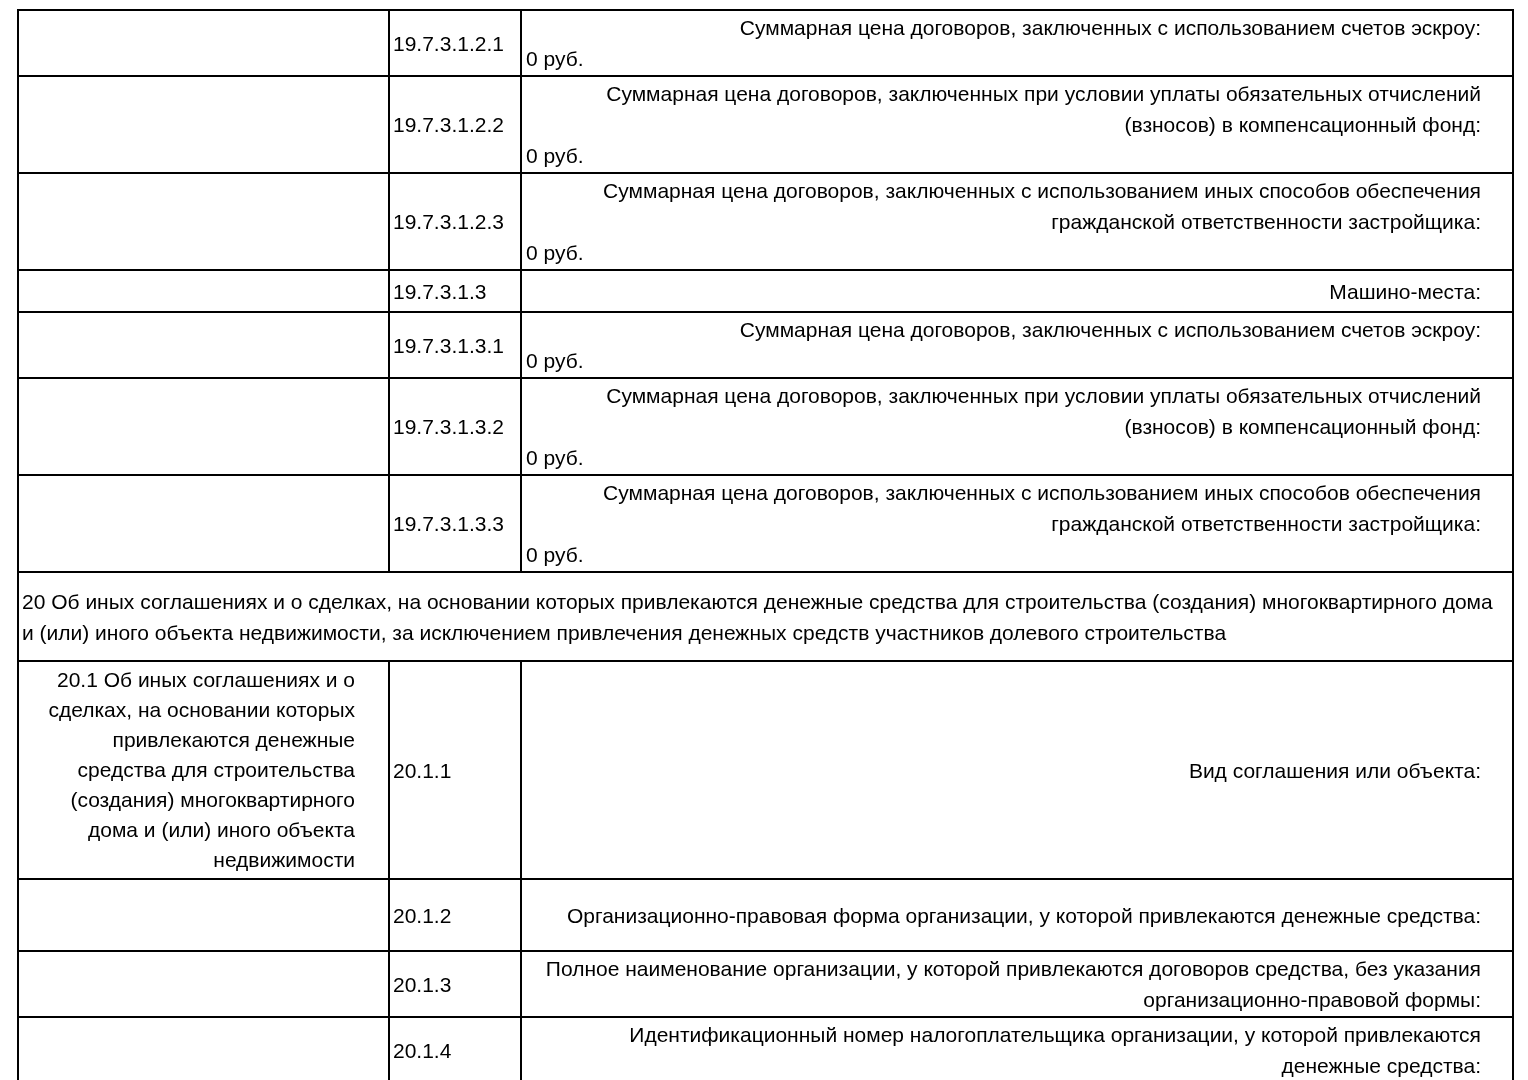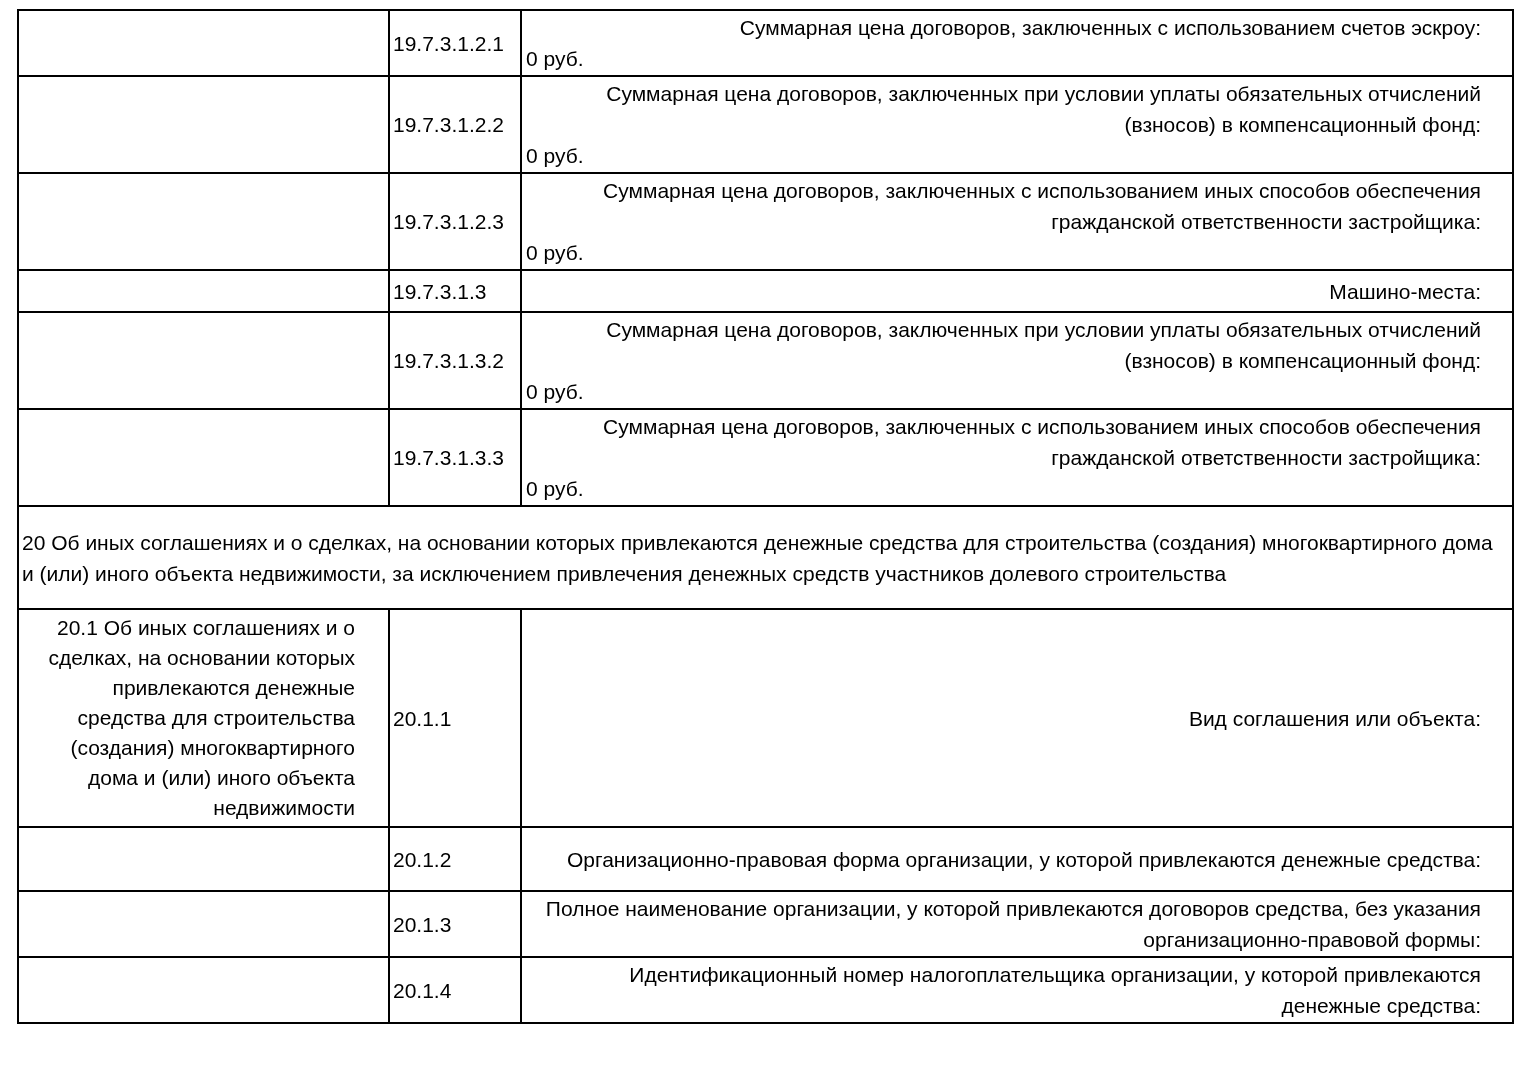--- a/index.html
+++ b/index.html
@@ -71,54 +71,62 @@
     </tr>
 
     <tr style="height:42px">
       <td class="group"></td>
       <td class="code">19.7.3.1.3</td>
       <td class="desc">
         <div class="lbl">Машино-места:</div>
       </td>
     </tr>
 
+    <tr style="height:63px">
+      <td class="group"></td>
+      <td class="code">19.7.3.1.3.1</td>
+      <td class="desc">
+        <div class="lbl">Суммарная цена договоров, заключенных с использованием счетов эскроу:</div>
+        <div class="val">0 руб.</div>
+      </td>
+    </tr>
 
     <tr style="height:94px">
       <td class="group"></td>
       <td class="code">19.7.3.1.3.2</td>
       <td class="desc">
         <div class="lbl">Суммарная цена договоров, заключенных при условии уплаты обязательных отчислений (взносов) в компенсационный фонд:</div>
         <div class="val">0 руб.</div>
       </td>
     </tr>
 
     <tr style="height:95px">
       <td class="group"></td>
       <td class="code">19.7.3.1.3.3</td>
       <td class="desc">
         <div class="lbl">Суммарная цена договоров, заключенных с использованием иных способов обеспечения гражданской ответственности застройщика:</div>
         <div class="val">0 руб.</div>
       </td>
     </tr>
 
-    <tr style="height:103px">
+    <tr style="height:89px">
       <td class="section" colspan="3">20 Об иных соглашениях и о сделках, на основании которых привлекаются денежные средства для строительства (создания) многоквартирного дома и (или) иного объекта недвижимости, за исключением привлечения денежных средств участников долевого строительства</td>
     </tr>
 
     <tr style="height:218px">
       <td class="group">
         <div class="grp">20.1 Об иных соглашениях и о сделках, на основании которых привлекаются денежные средства для строительства (создания) многоквартирного дома и (или) иного объекта недвижимости</div>
       </td>
       <td class="code">20.1.1</td>
       <td class="desc">
         <div class="lbl">Вид соглашения или объекта:</div>
       </td>
     </tr>
 
-    <tr style="height:64px">
+    <tr style="height:72px">
       <td class="group"></td>
       <td class="code">20.1.2</td>
       <td class="desc">
         <div class="lbl">Организационно-правовая форма организации, у которой привлекаются денежные средства:</div>
       </td>
     </tr>
 
     <tr style="height:48px">
       <td class="group"></td>
       <td class="code">20.1.3</td>

